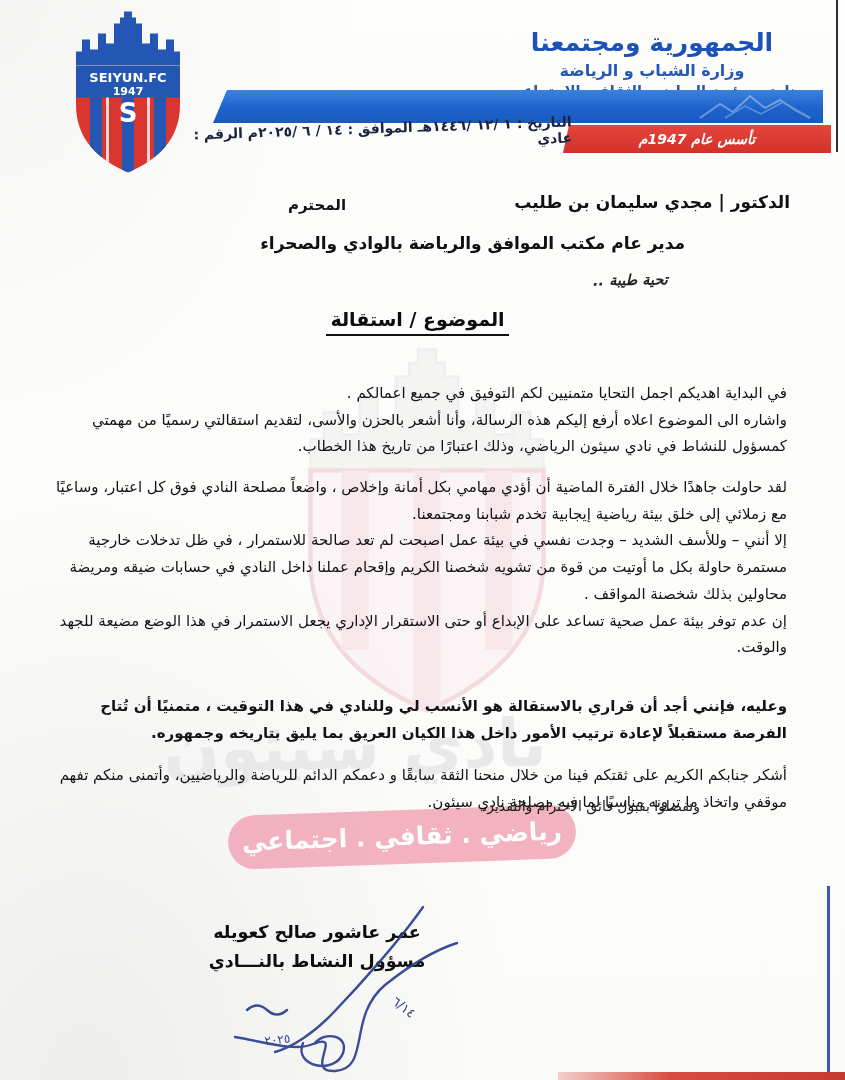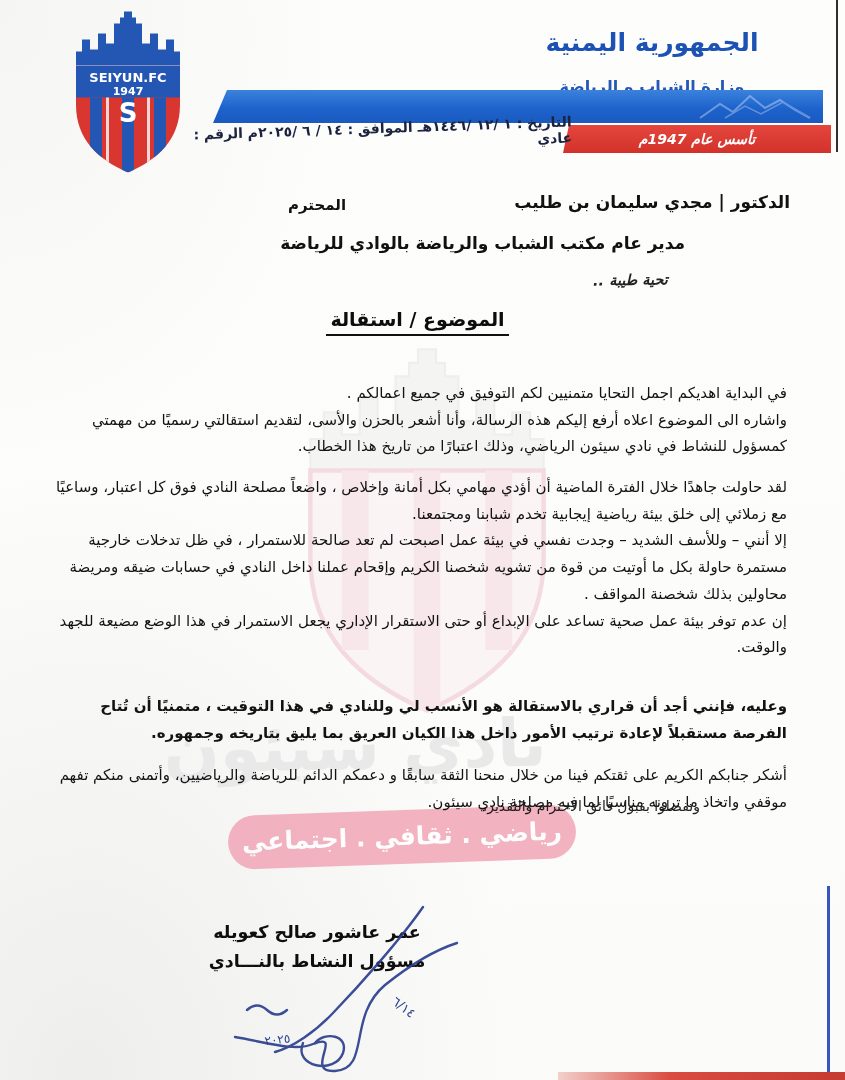--- a/index.html
+++ b/index.html
@@ -9,21 +9,21 @@
     position:relative; width:845px; height:1080px; overflow:hidden;
     background:
       radial-gradient(ellipse at 10% 100%, rgba(120,120,120,.10), transparent 40%),
       radial-gradient(ellipse at 0% 0%, rgba(150,150,150,.08), transparent 30%),
       linear-gradient(#fdfdfc,#fbfbf9);
   }
   
   .logo-wrap { position:absolute; left:68px; top:8px; width:120px; height:168px; }
   .hdr-text { position:absolute; right:48px; top:28px; width:290px; text-align:center; direction:rtl; color:#1d52b5; }
   .hdr-line1 { font-size:25px; font-weight:bold; letter-spacing:0; }
-  .hdr-line2 { font-size:16px; font-weight:bold; margin-top:20px; color:#2459b8; }
+  .hdr-line2 { font-size:16px; font-weight:bold; margin-top:4px; color:#2459b8; }
   .hdr-line3 { font-size:14.5px; font-weight:bold; margin-top:3px; color:#2459b8; }
   .banner-blue {
     position:absolute; left:213px; top:90px; width:610px; height:33px;
     background:linear-gradient(180deg,#3b82dd 0%, #1d63cc 55%, #1a5abf 100%);
     clip-path:polygon(14px 0, 100% 0, 100% 100%, 0 100%);
   }
   .banner-blue svg { position:absolute; right:8px; top:2px; opacity:.35; }
   .banner-red {
     position:absolute; left:563px; top:125px; width:268px; height:28px;
     background:linear-gradient(180deg,#e4453c,#d23229);
@@ -93,39 +93,39 @@
       <rect x="86" y="88" width="12" height="80" fill="#2456b4"></rect>
       <rect x="38" y="88" width="3" height="80" fill="#ffffff" opacity=".8"></rect>
       <rect x="79" y="88" width="3" height="80" fill="#ffffff" opacity=".8"></rect>
     </g>
     <text x="60" y="72" text-anchor="middle" font-size="13" font-weight="bold" fill="#ffffff" font-family="DejaVu Sans, sans-serif">SEIYUN.FC</text>
     <text x="60" y="85" text-anchor="middle" font-size="11" font-weight="bold" fill="#ffffff" font-family="DejaVu Sans, sans-serif">1947</text>
     <text x="60" y="112" text-anchor="middle" font-size="26" font-weight="bold" fill="#ffffff" font-family="DejaVu Sans, sans-serif">S</text>
   </svg>
 
   <div class="hdr-text">
-    <div class="hdr-line1">الجمهورية اليمنية</div>
+    <div class="hdr-line1">الجمهورية ومجتمعنا</div>
     <div class="hdr-line2">وزارة الشباب و الرياضة</div>
     <div class="hdr-line3">نادي سيئون الرياضي الثقافي الإجتماعي</div>
   </div>
 
   <div class="banner-blue">
     <svg width="120" height="28" viewBox="0 0 120 28">
       <polyline points="5,26 25,12 38,20 55,4 70,16 85,8 100,18 115,26" fill="none" stroke="#ffffff" stroke-width="2"></polyline>
       <polyline points="30,26 50,14 66,22 88,10 112,24" fill="none" stroke="#dfeafe" stroke-width="1.5"></polyline>
     </svg>
   </div>
   <div class="banner-red">تأسس عام 1947م</div>
   <div class="edge-line-top"></div>
 
   <div class="hand-date">التاريخ : ١ /١٢ /١٤٤٦هـ   الموافق : ١٤ / ٦ /٢٠٢٥م   الرقم : عادي</div>
 
   <div class="recipient-name">الدكتور | مجدي سليمان بن طليب</div>
   <div class="recipient-honorific">المحترم</div>
-  <div class="recipient-position">مدير عام مكتب الشباب والرياضة بالوادي للرياضة</div>
+  <div class="recipient-position">مدير عام مكتب الموافق والرياضة بالوادي والصحراء</div>
   <div class="greeting">تحية طيبة ..</div>
 
   <div class="subject-wrap">
     <span class="subject">الموضوع / استقالة</span>
   </div>
 
   <div class="letter-body">
     <p class="p1">في البداية اهديكم اجمل التحايا متمنيين لكم التوفيق في جميع اعمالكم .
 واشاره الى الموضوع اعلاه أرفع إليكم هذه الرسالة، وأنا أشعر بالحزن والأسى، لتقديم استقالتي رسميًا من مهمتي كمسؤول للنشاط في نادي سيئون الرياضي، وذلك اعتبارًا من تاريخ هذا الخطاب.</p>
     <p class="p2">لقد حاولت جاهدًا خلال الفترة الماضية أن أؤدي مهامي بكل أمانة وإخلاص ، واضعاً مصلحة النادي فوق كل اعتبار، وساعيًا مع زملائي إلى خلق بيئة رياضية إيجابية تخدم شبابنا ومجتمعنا.</p>

